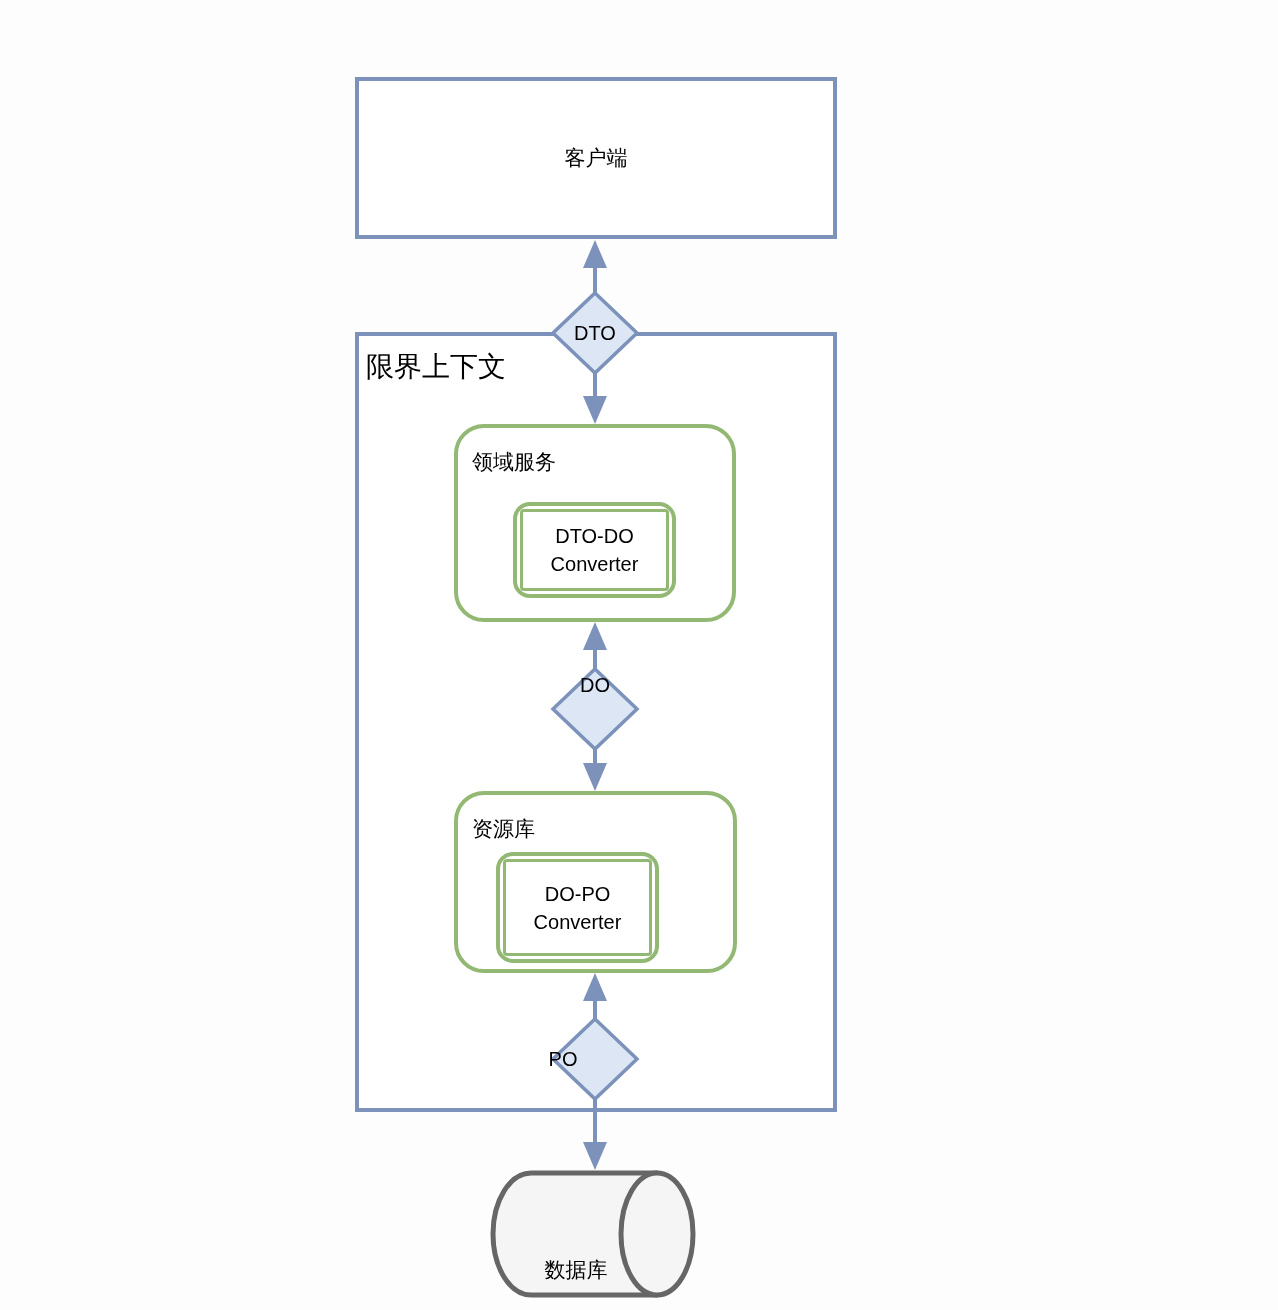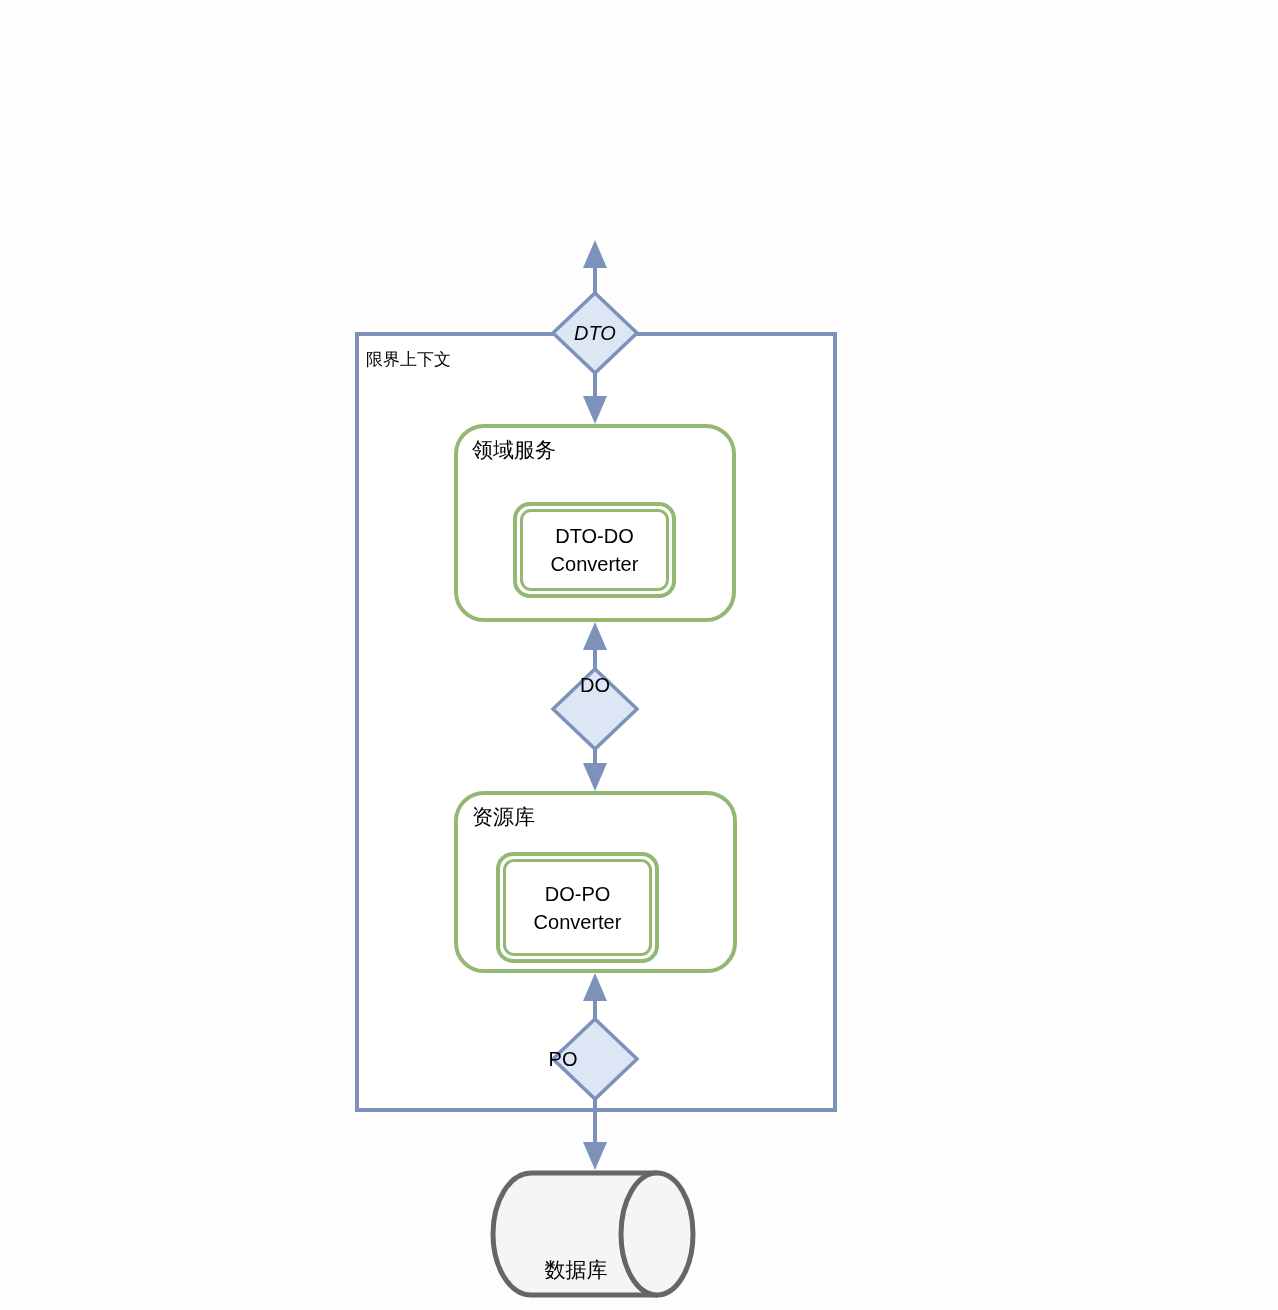--- a/index.html
+++ b/index.html
@@ -24,65 +24,65 @@
   }
   .client-box {
     left: 355px; top: 77px; width: 482px; height: 162px;
     display: flex; align-items: center; justify-content: center;
   }
   .bounded-box {
     left: 355px; top: 332px; width: 482px; height: 780px;
   }
   .bounded-label {
     position: absolute; left: 7px; top: 12px;
-    font-size: 17px; color: #000;
+    font-size: 28px; color: #000;
     white-space: nowrap;
   }
 
   
   .green-box {
     border: 4px solid #92b873;
     border-radius: 30px;
     background: #ffffff;
   }
   .domain-box  { left: 454px; top: 424px; width: 282px; height: 198px; }
   .repo-box    { left: 454px; top: 791px; width: 283px; height: 182px; padding-left: 48px; }
   .green-label {
-    position: absolute; left: 14px; top: 8px;
+    position: absolute; left: 14px; top: 20px;
     font-size: 21px; color: #000;
     white-space: nowrap;
   }
 
   
   .converter-outer {
     border: 4px solid #92b873;
     border-radius: 17px;
     padding: 3px;
     background: #ffffff;
   }
   .conv1 { left: 513px; top: 502px; width: 163px; height: 96px; }
   .conv2 { left: 496px; top: 852px; width: 163px; height: 111px; }
   .converter-inner {
     width: 100%; height: 100%;
     box-sizing: border-box;
     border: 3px solid #92b873;
-    border-radius: 11px;
+    border-radius: 4px;
     display: flex; flex-direction: column;
     align-items: center; justify-content: center;
     font-size: 20px; line-height: 28px; color: #000;
     text-align: center;
   }
 
   
   .diamond-label {
     width: 84px;
     text-align: center;
     font-size: 20px; line-height: 28px; color: #000;
   }
-  .lbl-dto { left: 553px; top: 319px; font-style: italic; }
+  .lbl-dto { left: 553px; top: 319px; }
   .lbl-do  { left: 553px; top: 671px; }
   .lbl-po  { left: 521px; top: 1045px; }
 
   
   .db-label {
     left: 496px; top: 1256px; width: 160px;
     text-align: center;
     font-size: 21px; color: #000;
   }
 
@@ -98,20 +98,23 @@
   .diamond { fill: #dce6f5; stroke: #7c92bb; stroke-width: 3.5; stroke-linejoin: miter; }
   .cyl { fill: #f5f5f5; stroke: #666666; stroke-width: 5; stroke-linejoin: round; }
 
   .label-layer { position: absolute; left: 0; top: 0; z-index: 10; }
 </style>
 </head>
 <body>
 
 <div id="canvas">
 
+  <div class="abs blue-box client-box">
+    <span style="font-size:21px;color:#000;">客户端</span>
+  </div>
 
   <div class="abs blue-box bounded-box">
     <div class="bounded-label">限界上下文</div>
   </div>
 
   <div class="abs green-box domain-box">
     <div class="green-label">领域服务</div>
   </div>
 
   <div class="abs converter-outer conv1">

